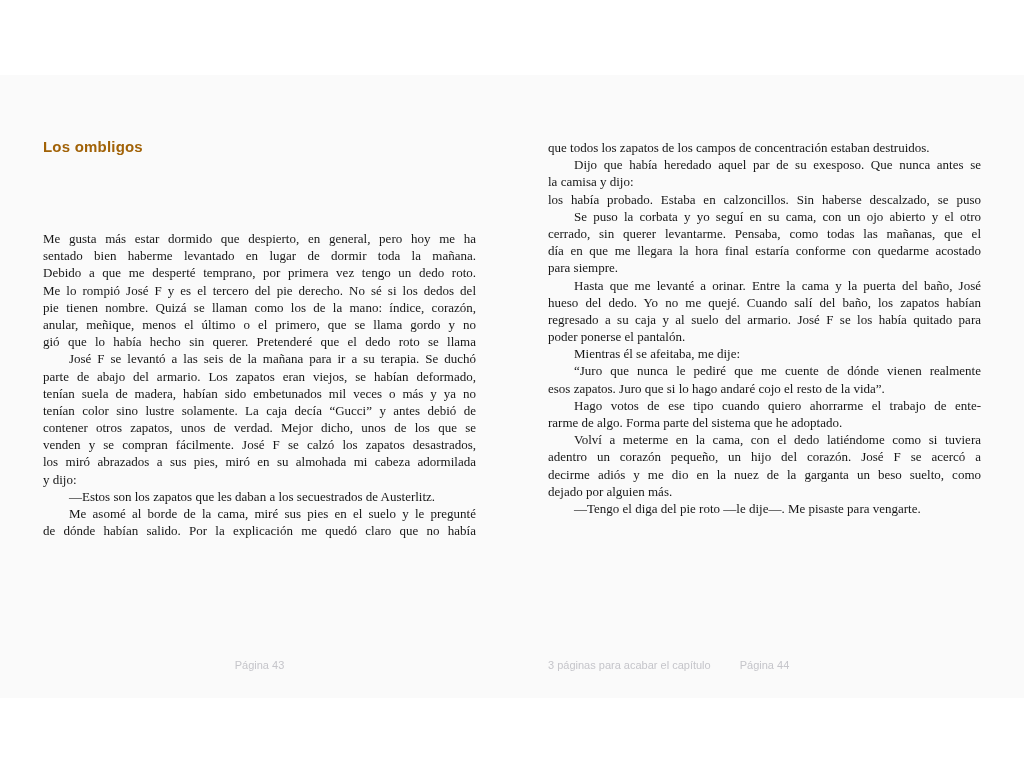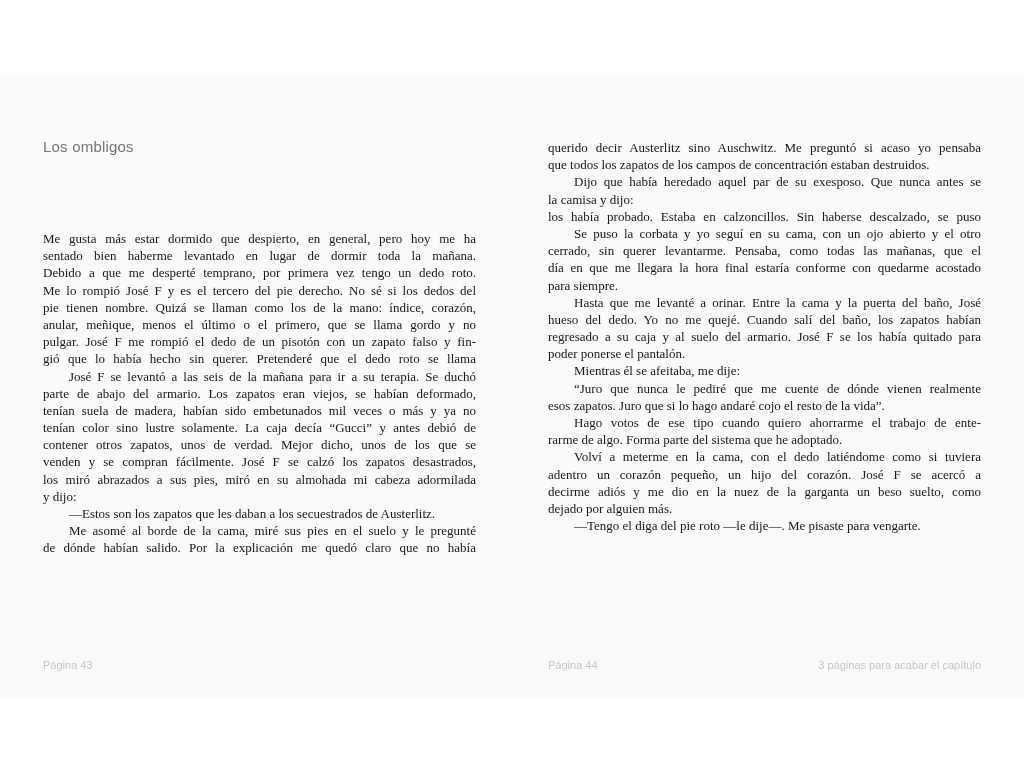--- a/index.html
+++ b/index.html
@@ -25,22 +25,22 @@
     height: 623px;
     background: #fafafa;
   }
   .chapter-title {
     position: absolute;
     left: 43px;
     top: 138px;
     width: 433px;
     font-family: "Liberation Sans", sans-serif;
     font-size: 15px;
-    font-weight: 400;
-    color: #737373;
+    font-weight: 700;
+    color: #a16207;
     letter-spacing: 0.2px;
   }
   .page-body {
     position: absolute;
     width: 433px;
     font-family: "Liberation Serif", "DejaVu Serif", serif;
     font-size: 13px;
     line-height: 17.2px;
     color: #161616;
   }
@@ -56,51 +56,51 @@
     height: 17.2px;
   }
   .line.indent { text-indent: 26px; }
   .line.end { text-align-last: left; }
   .page-footer {
     position: absolute;
     top: 659px;
     width: 433px;
     font-size: 11px;
     color: #c5c5ca;
+    text-align: center;
   }
   #footer-left  { left: 43px; }
   #footer-right { left: 548px; }
   .chapter-progress {
     position: absolute;
     top: 659px;
     left: 548px;
     width: 433px;
     font-size: 11px;
     color: #c5c5ca;
-    text-align: right;
+    text-align: left;
   }
 </style>
 </head>
 <body>
 
 <div class="stage">
 
   <div class="reading-surface"></div>
 
   <div class="chapter-title">Los ombligos</div>
 
   <div class="page-body" id="body-left">
       <div class="para">
         <div class="line">Me gusta más estar dormido que despierto, en general, pero hoy me ha</div>
         <div class="line">sentado bien haberme levantado en lugar de dormir toda la mañana.</div>
         <div class="line">Debido a que me desperté temprano, por primera vez tengo un dedo roto.</div>
         <div class="line">Me lo rompió José F y es el tercero del pie derecho. No sé si los dedos del</div>
         <div class="line">pie tienen nombre. Quizá se llaman como los de la mano: índice, corazón,</div>
         <div class="line">anular, meñique, menos el último o el primero, que se llama gordo y no</div>
-        <div class="line">pulgar. José F me rompió el dedo de un pisotón con un zapato falso y fin-</div>
         <div class="line">gió que lo había hecho sin querer. Pretenderé que el dedo roto se llama</div>
       </div>
       <div class="para">
         <div class="line indent">José F se levantó a las seis de la mañana para ir a su terapia. Se duchó</div>
         <div class="line">parte de abajo del armario. Los zapatos eran viejos, se habían deformado,</div>
         <div class="line">tenían suela de madera, habían sido embetunados mil veces o más y ya no</div>
         <div class="line">tenían color sino lustre solamente. La caja decía “Gucci” y antes debió de</div>
         <div class="line">contener otros zapatos, unos de verdad. Mejor dicho, unos de los que se</div>
         <div class="line">venden y se compran fácilmente. José F se calzó los zapatos desastrados,</div>
         <div class="line">los miró abrazados a sus pies, miró en su almohada mi cabeza adormilada</div>
@@ -110,21 +110,20 @@
         <div class="line indent end">—Estos son los zapatos que les daban a los secuestrados de Austerlitz.</div>
       </div>
       <div class="para">
         <div class="line indent">Me asomé al borde de la cama, miré sus pies en el suelo y le pregunté</div>
         <div class="line">de dónde habían salido. Por la explicación me quedó claro que no había</div>
       </div>
     </div>
 
   <div class="page-body" id="body-right">
       <div class="para">
-        <div class="line">querido decir Austerlitz sino Auschwitz. Me preguntó si acaso yo pensaba</div>
         <div class="line end">que todos los zapatos de los campos de concentración estaban destruidos.</div>
       </div>
       <div class="para">
         <div class="line indent">Dijo que había heredado aquel par de su exesposo. Que nunca antes se</div>
         <div class="line end">la camisa y dijo:</div>
         <div class="line">los había probado. Estaba en calzoncillos. Sin haberse descalzado, se puso</div>
       </div>
       <div class="para">
         <div class="line indent">Se puso la corbata y yo seguí en su cama, con un ojo abierto y el otro</div>
         <div class="line">cerrado, sin querer levantarme. Pensaba, como todas las mañanas, que el</div>

